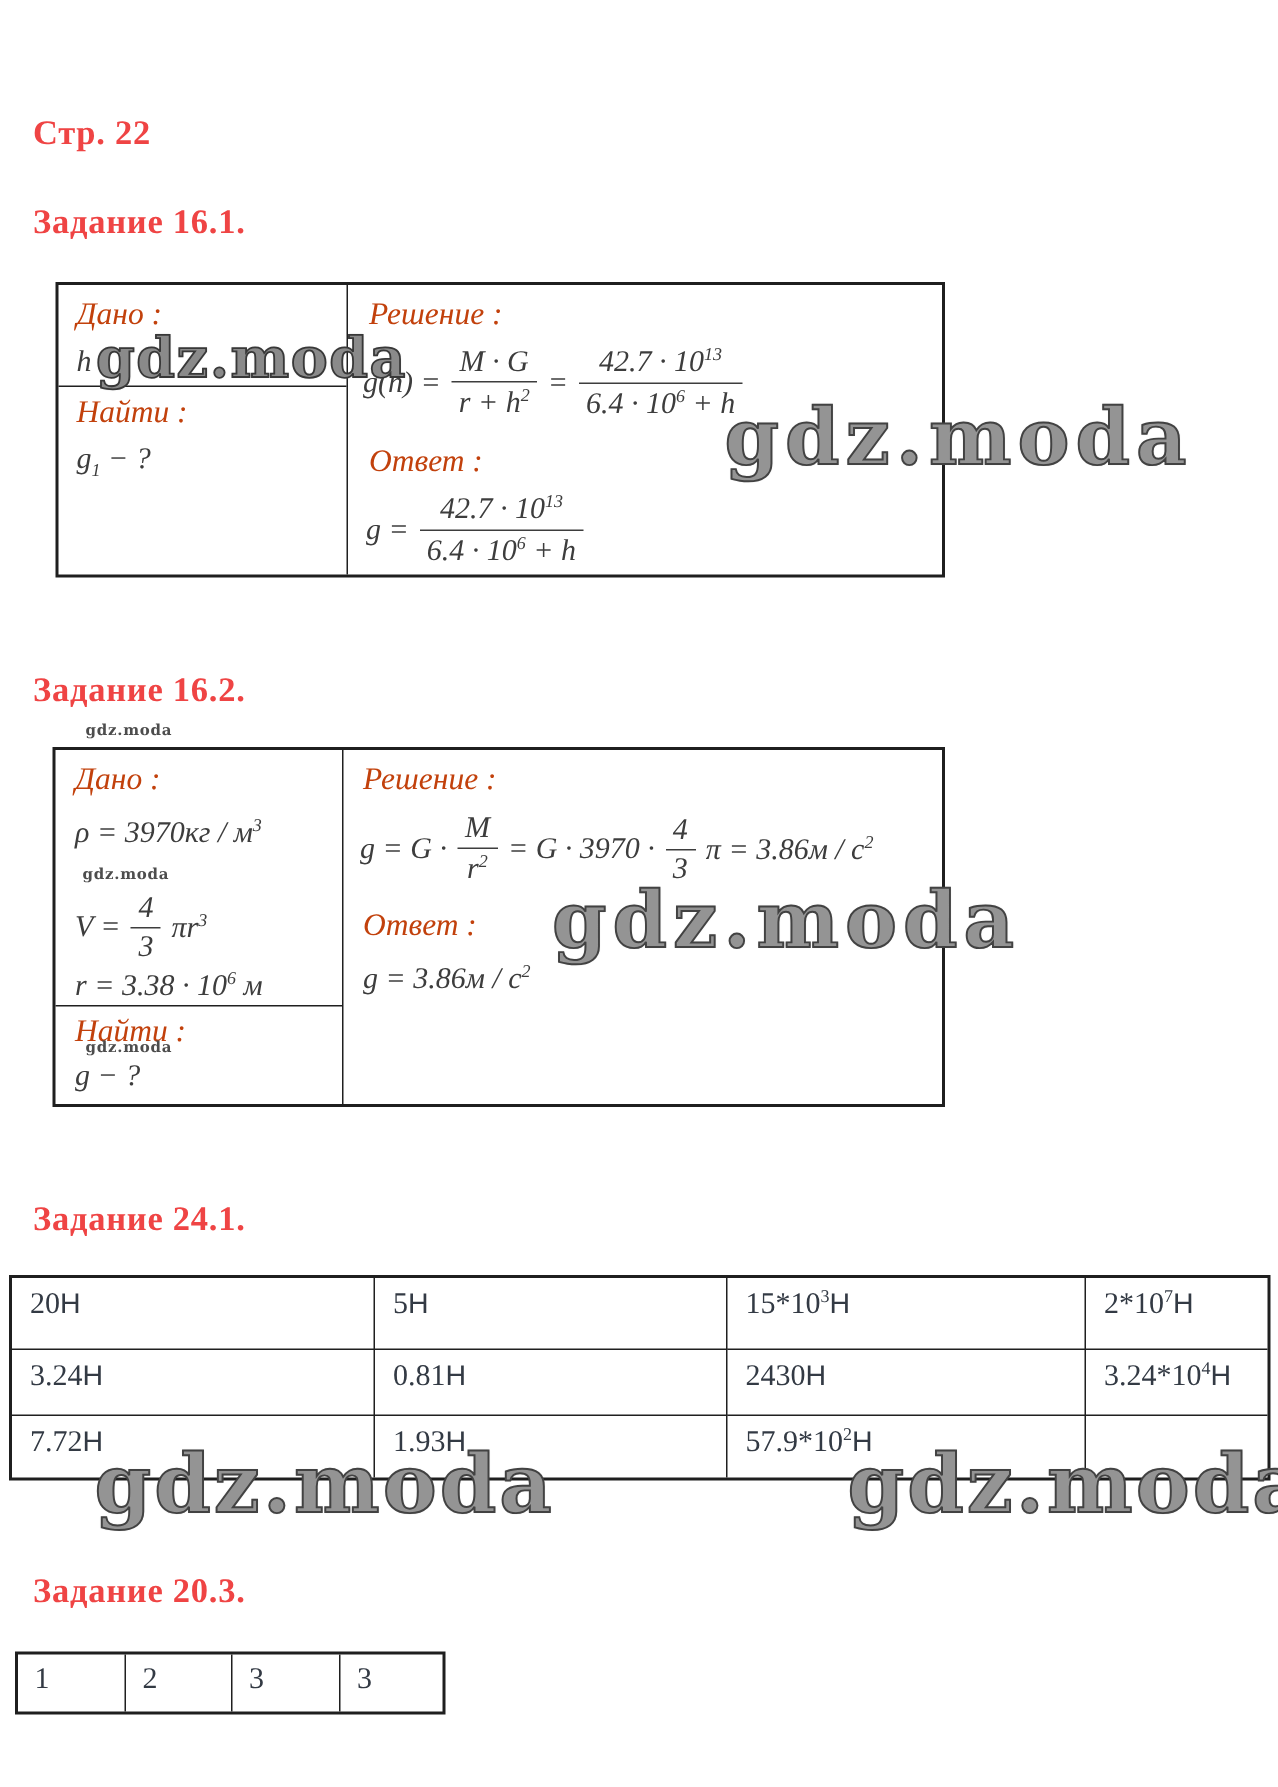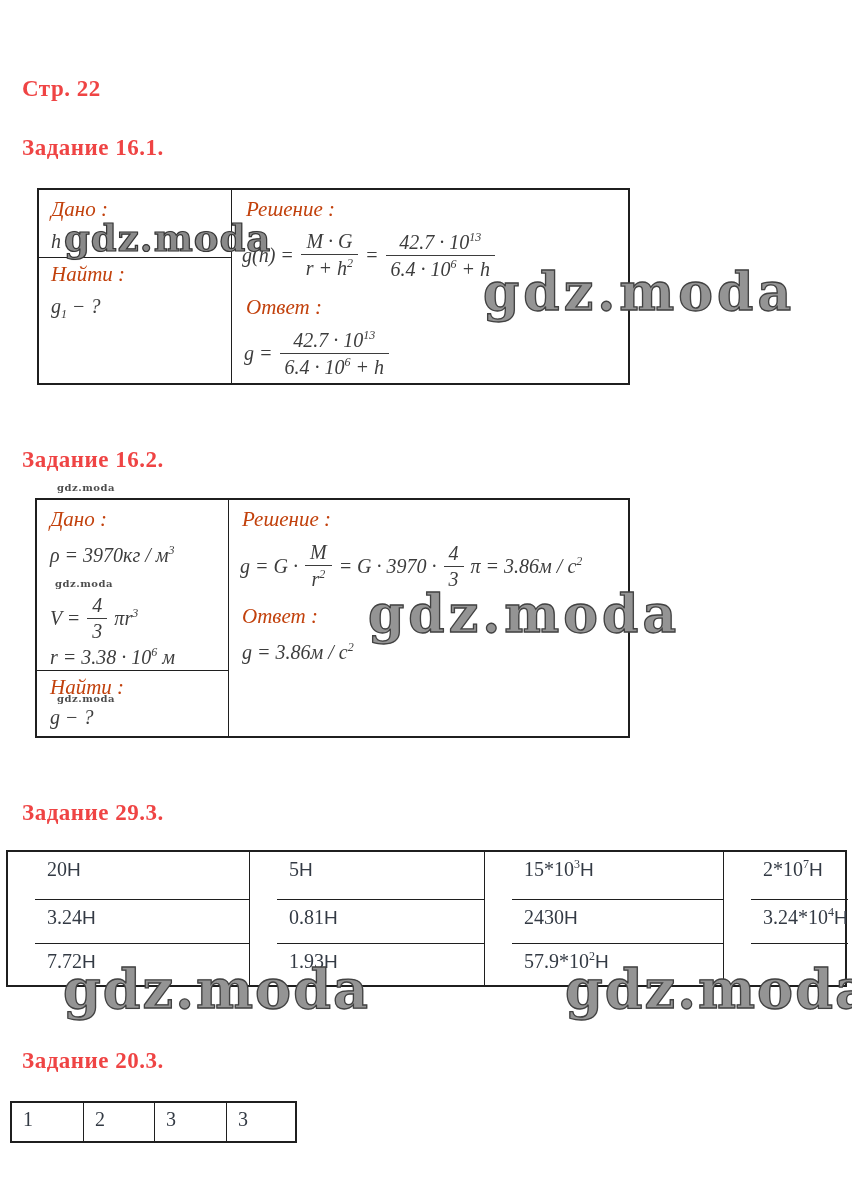--- a/index.html
+++ b/index.html
@@ -40,21 +40,21 @@
   .rule { position:absolute; left:0; right:0; border-top:1.5px solid #1f1f1f; }
   .vdiv { border-right:1.5px solid #1f1f1f; }
   
   .t3 {
     left:6px; top:850px; width:841px; height:137px;
     display:grid; grid-template-columns:242px 235px 239px 1fr;
     grid-template-rows:48px 44px 1fr;
   }
   .t3 .c {
     border-right:1.5px solid #1f1f1f; border-bottom:1.5px solid #1f1f1f;
-    padding:5px 0 0 12px; font-size:20px; color:#333a44; white-space:nowrap;margin-left:27px;
+    padding:5px 0 0 12px; font-size:20px; color:#333a44; white-space:nowrap;
   }
   .t3 .c:nth-child(4n) { border-right:none; }
   .t3 .c:nth-child(n+9) { border-bottom:none; }
   .t3 .unit, .t4 .c { font-family:"Liberation Serif", serif; }
   .t3 .unit { font-family:"Liberation Sans", sans-serif; font-size:19px; }
   
   .t4 {
     left:10px; top:1101px; width:287px; height:42px;
     display:grid; grid-template-columns:72px 71px 72px 1fr;
   }
@@ -142,21 +142,21 @@
             <span class="num">4</span>
             <span class="den">3</span>
           </span>
         <span><span>π = 3.86м / с</span><sup>2</sup></span>
       </div>
       <div class="abs lbl" style="left:13px; top:104px">Ответ :</div>
       <div class="abs math" style="left:13px; top:140px"><span>g = 3.86м / с</span><sup>2</sup></div>
     </div>
   </div>
 
-  <div class="h1" style="top:800px">Задание 29.3.</div>
+  <div class="h1" style="top:800px">Задание 24.1.</div>
 
   <div class="tbl t3">
     <div class="c"><span>20</span><sup></sup><span class="unit">Н</span></div>
     <div class="c"><span>5</span><sup></sup><span class="unit">Н</span></div>
     <div class="c"><span>15*10</span><sup>3</sup><span class="unit">Н</span></div>
     <div class="c"><span>2*10</span><sup>7</sup><span class="unit">Н</span></div>
     <div class="c"><span>3.24</span><sup></sup><span class="unit">Н</span></div>
     <div class="c"><span>0.81</span><sup></sup><span class="unit">Н</span></div>
     <div class="c"><span>2430</span><sup></sup><span class="unit">Н</span></div>
     <div class="c"><span>3.24*10</span><sup>4</sup><span class="unit">Н</span></div>

